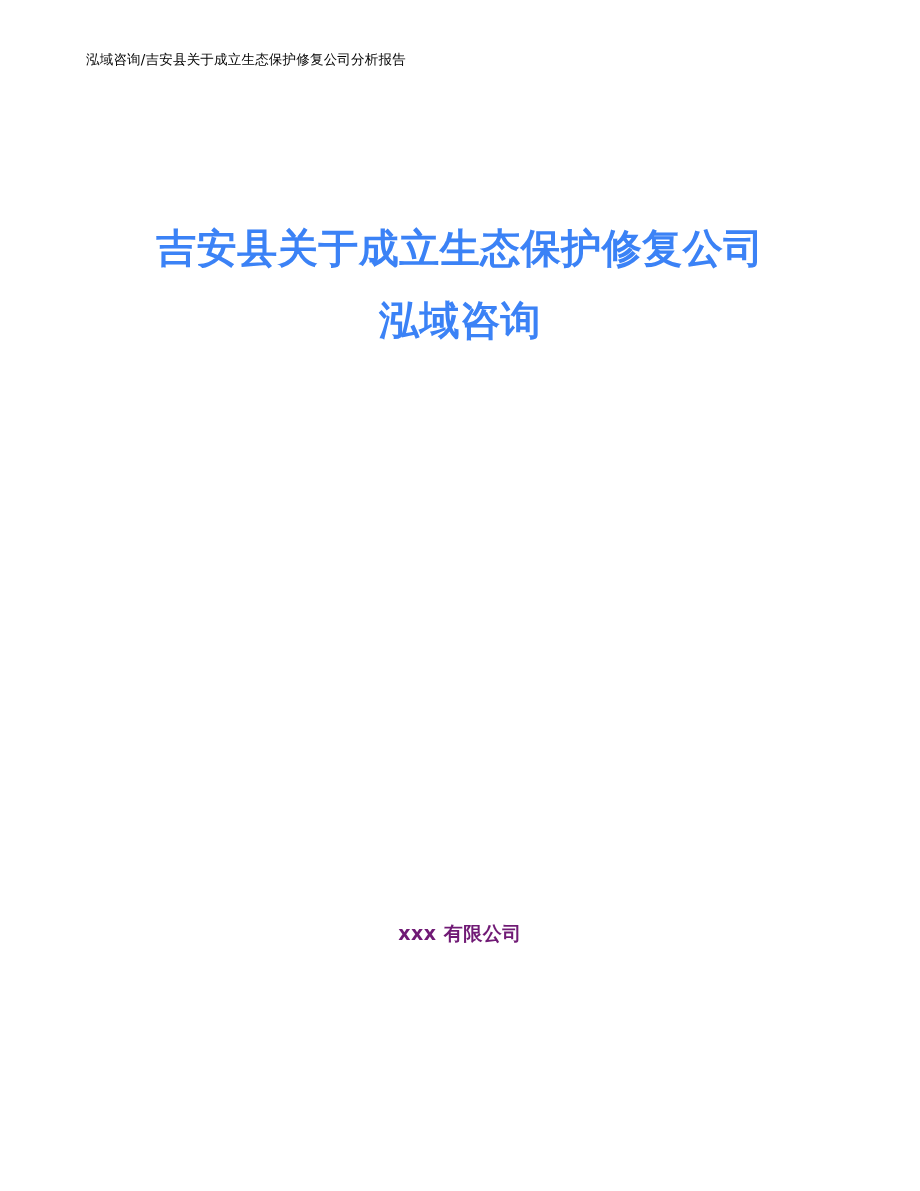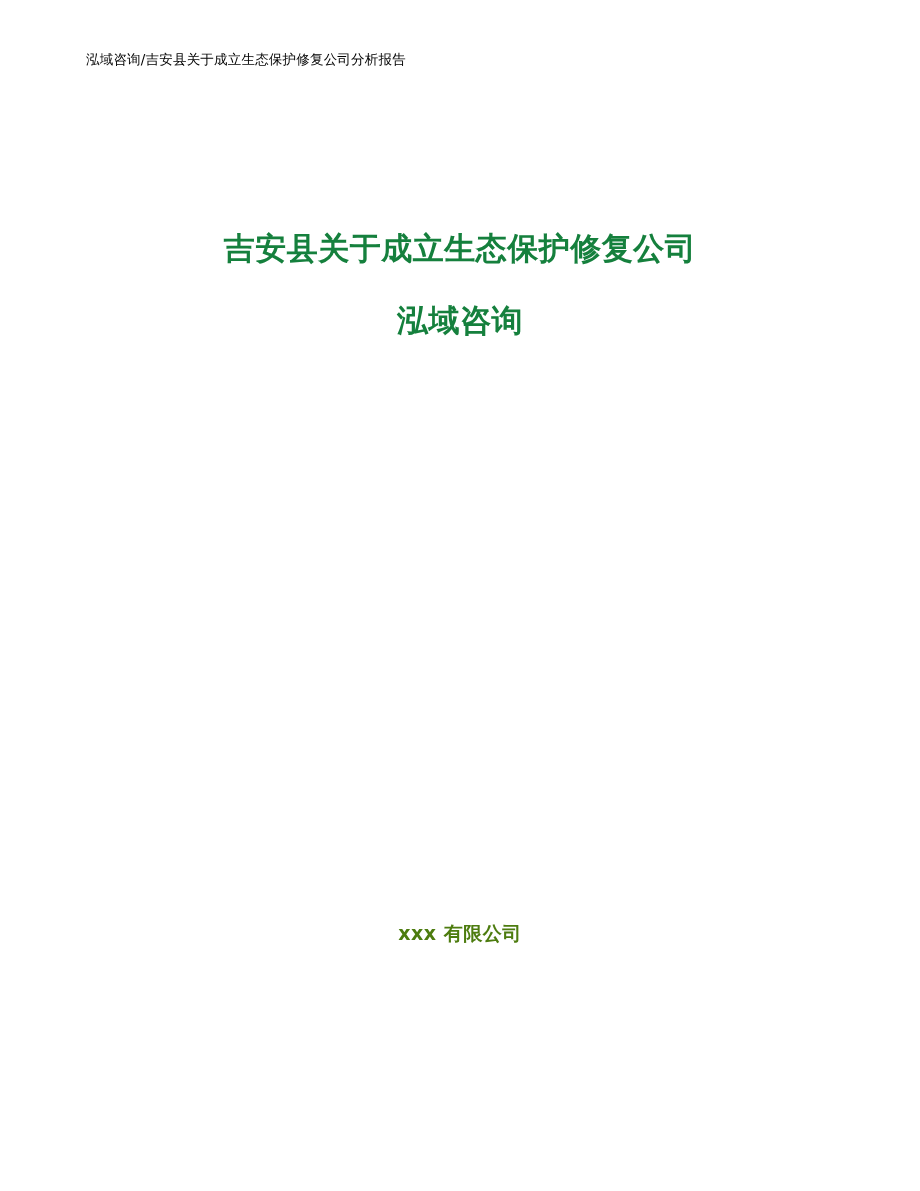--- a/index.html
+++ b/index.html
@@ -34,39 +34,39 @@
   }
   .title-block {
     position: absolute;
     top: 212px;
     left: 86px;
     width: 748px;
     text-align: center;
   }
   .title-line {
     font-family: "DejaVu Sans", "Liberation Sans", sans-serif;
-    font-size: 31px;
+    font-size: 40px;
     font-weight: 700;
     line-height: 72px;
-    color: #15803d;
+    color: #3b82f6;
     letter-spacing: 0.5px;
   }
   .org-block {
     position: absolute;
     top: 918px;
     left: 86px;
     width: 748px;
     text-align: center;
   }
   .org-name {
     font-family: "DejaVu Sans", "Liberation Sans", sans-serif;
     font-size: 19px;
     font-weight: 700;
     line-height: 30px;
-    color: #4d7c0f;
+    color: #701a75;
     letter-spacing: 0.5px;
   }
 </style>
 </head>
 <body>
 
 <div class="page">
 
   <div class="header-line">泓域咨询/吉安县关于成立生态保护修复公司分析报告</div>
 

